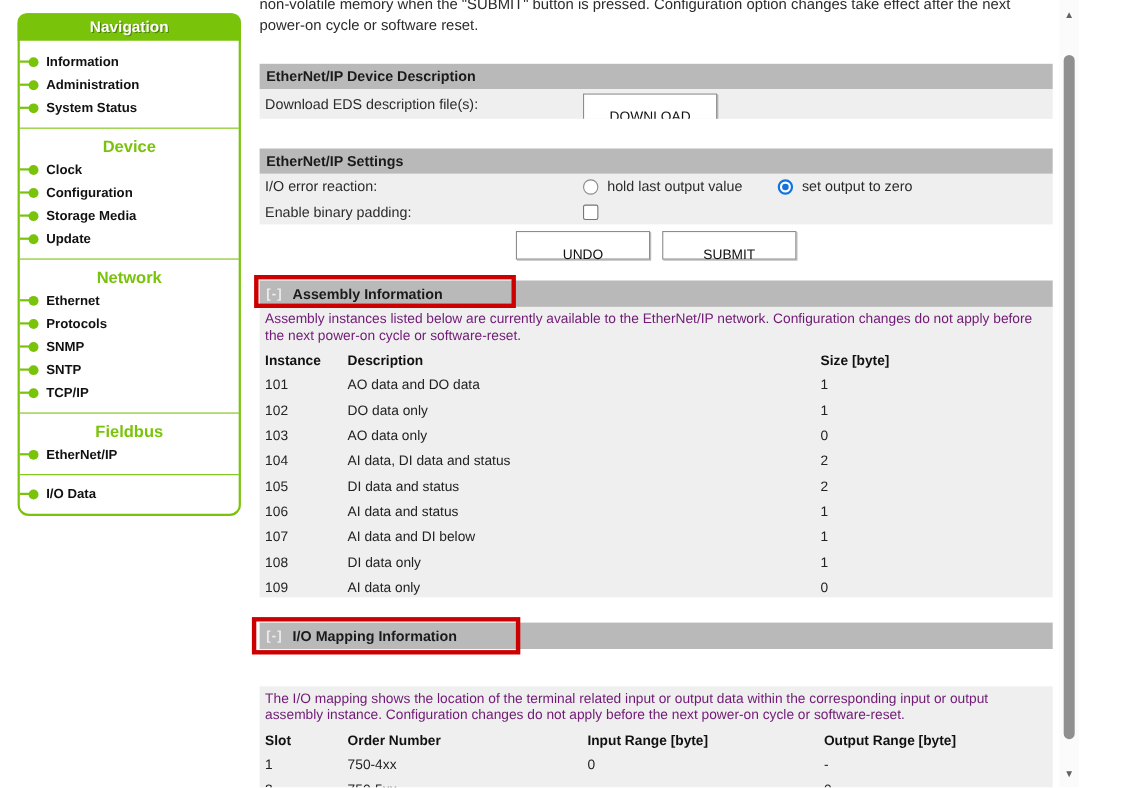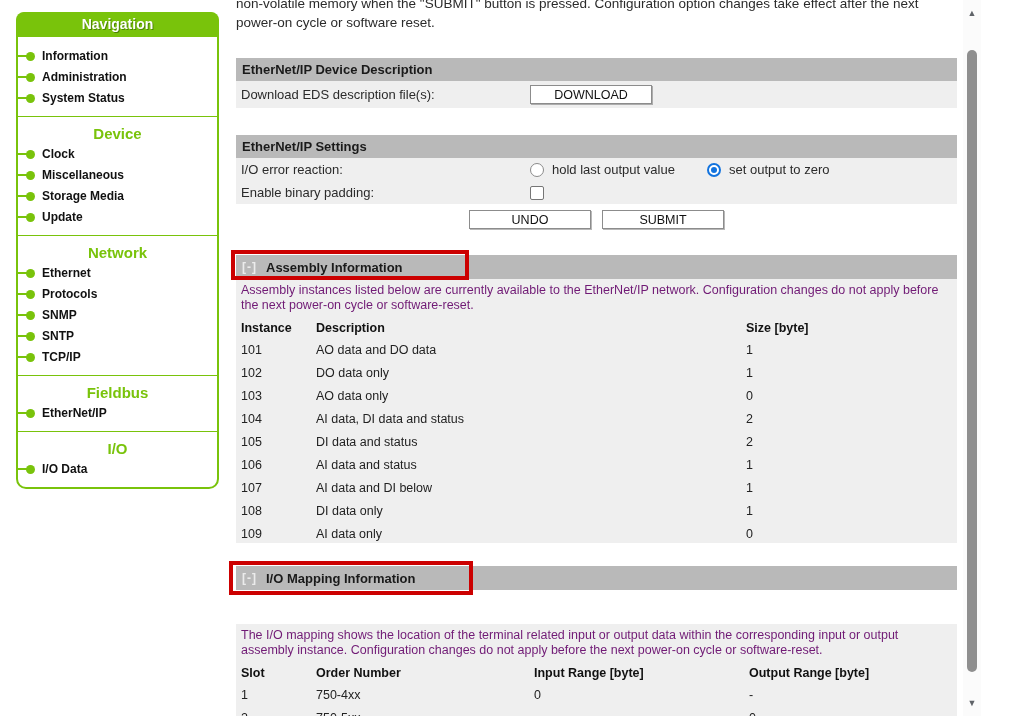--- a/index.html
+++ b/index.html
@@ -26,21 +26,21 @@
   .bar{position:absolute;left:236px;width:721px;height:23px;background:var(--bar);
        display:flex;align-items:center;padding-left:6px;box-sizing:border-box;
        font-weight:bold;font-size:13px;color:#1a1a1a;}
   .panel{position:absolute;left:236px;width:721px;background:var(--panel);box-sizing:border-box;
          overflow:hidden;}
   .toggle{color:#ececec;font-weight:bold;font-size:12px;margin-right:9px;letter-spacing:1px;cursor:pointer;}
   .frow{position:relative;height:23px;display:flex;align-items:center;font-size:13px;color:#2b2b2b;}
   .flabel{position:absolute;left:5px;}
   .btn{position:absolute;box-sizing:border-box;width:122px;height:19px;background:#fff;
        border:1px solid #8c8c8c;box-shadow:1px 1px 0 rgba(0,0,0,.28);font-family:"Liberation Sans",sans-serif;
-       font-size:12.5px;color:#111;text-align:center;line-height:16px;padding:0;cursor:pointer;}
+       font-size:12.5px;color:#111;text-align:center;line-height:16px;padding:12px;cursor:pointer;}
   .btnrow{position:absolute;left:236px;top:210px;width:721px;display:flex;justify-content:center;gap:11px;}
   .btnrow .btn{position:static;}
   .radio{box-sizing:border-box;width:14px;height:14px;border-radius:50%;border:1px solid #8a8a8a;
          background:#fff;display:inline-block;position:relative;cursor:pointer;flex:none;}
   .radio.sel{border:2px solid var(--blue);}
   .radio.sel::after{content:"";position:absolute;left:2px;top:2px;right:2px;bottom:2px;
                     border-radius:50%;background:var(--blue);}
   .checkbox{box-sizing:border-box;width:14px;height:14px;border:1px solid #767676;border-radius:2px;
             background:#fff;display:inline-block;cursor:pointer;flex:none;}
   .desc{margin:0;padding:4px 5px 0 5px;font-size:12.5px;line-height:15px;color:#701a75;}
@@ -65,38 +65,37 @@
     <div class="nav-title">Navigation</div>
     <div id="sidebar-groups">
         <div class="group">
           <div class="si">Information</div>
           <div class="si">Administration</div>
           <div class="si">System Status</div>
         </div>
         <div class="group">
           <div class="group-head">Device</div>
           <div class="si">Clock</div>
-          <div class="si">Miscellaneous</div>
+          <div class="si">Configuration</div>
           <div class="si">Storage Media</div>
           <div class="si">Update</div>
         </div>
         <div class="group">
           <div class="group-head">Network</div>
           <div class="si">Ethernet</div>
           <div class="si">Protocols</div>
           <div class="si">SNMP</div>
           <div class="si">SNTP</div>
           <div class="si">TCP/IP</div>
         </div>
         <div class="group">
           <div class="group-head">Fieldbus</div>
           <div class="si">EtherNet/IP</div>
         </div>
         <div class="group">
-          <div class="group-head">I/O</div>
           <div class="si">I/O Data</div>
         </div>
       </div>
   </nav>
 
   <p class="intro">non-volatile memory when the "SUBMIT" button is pressed. Configuration option changes take effect after the next power-on cycle or software reset.</p>
 
   <div class="bar" style="top:58px;">
     <span>EtherNet/IP Device Description</span>
   </div>

